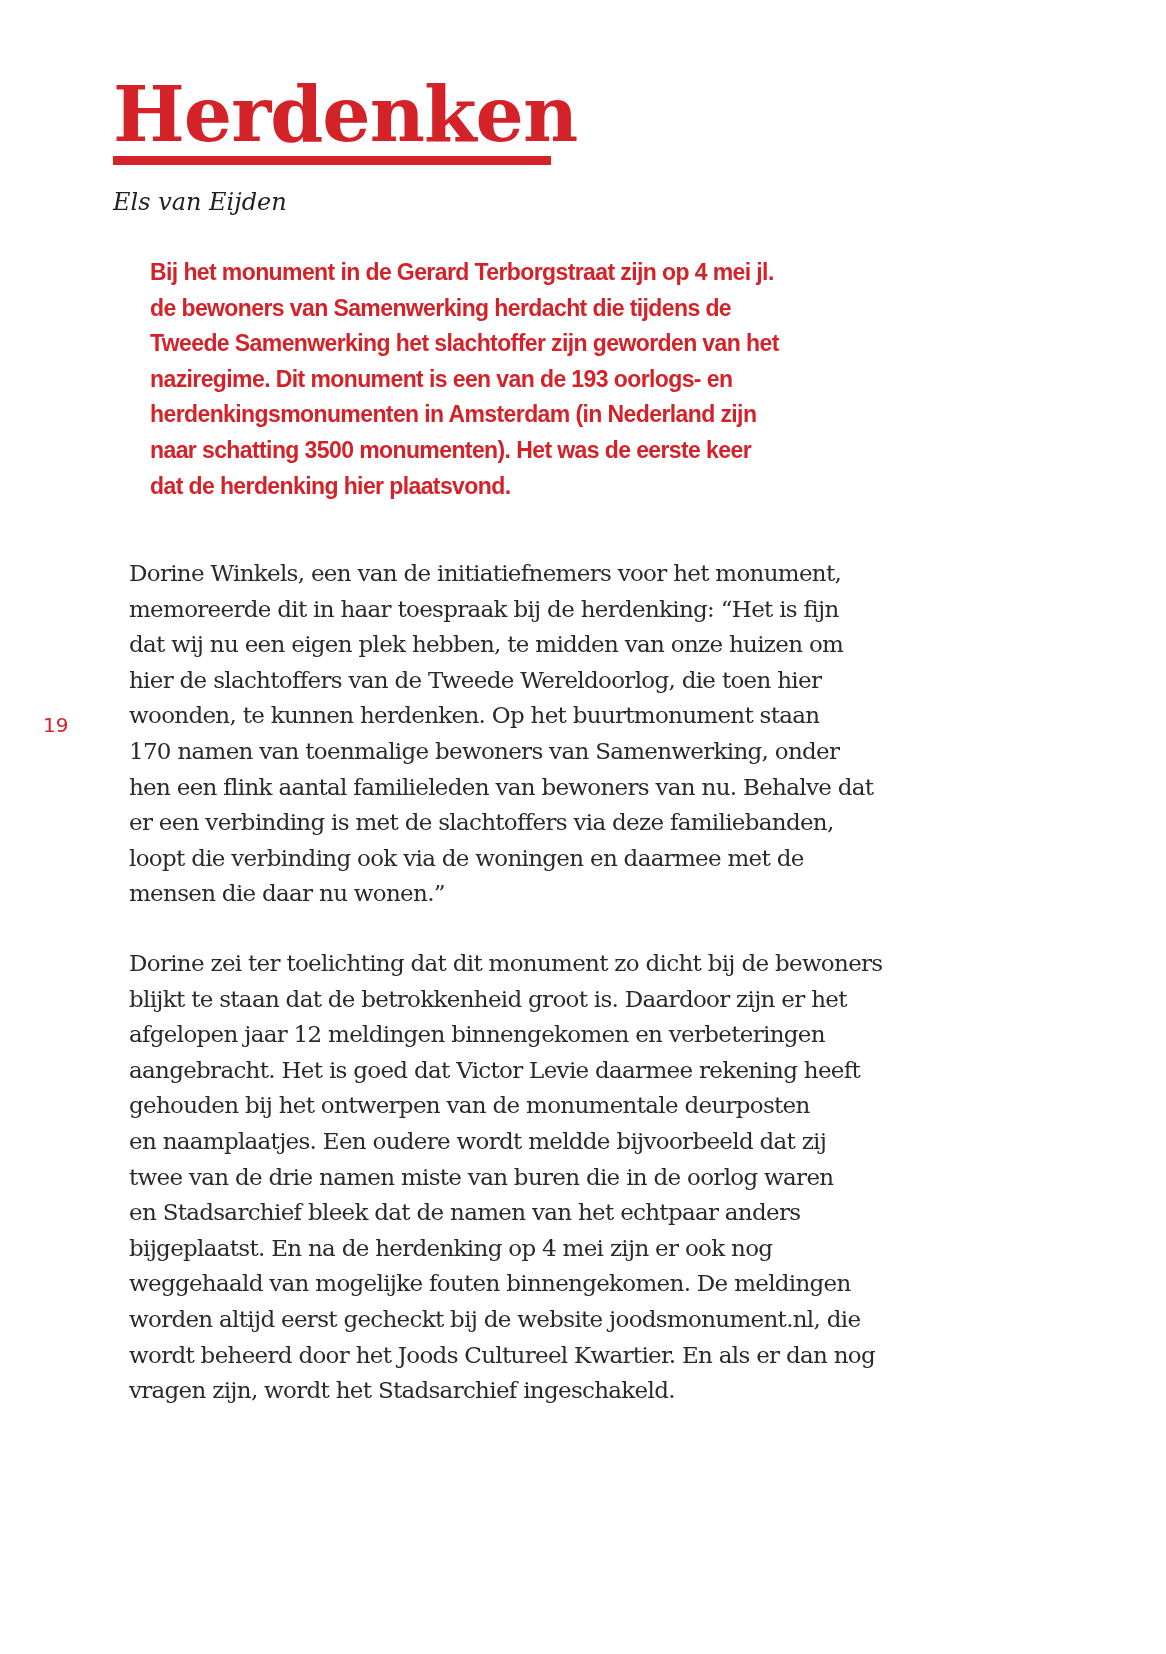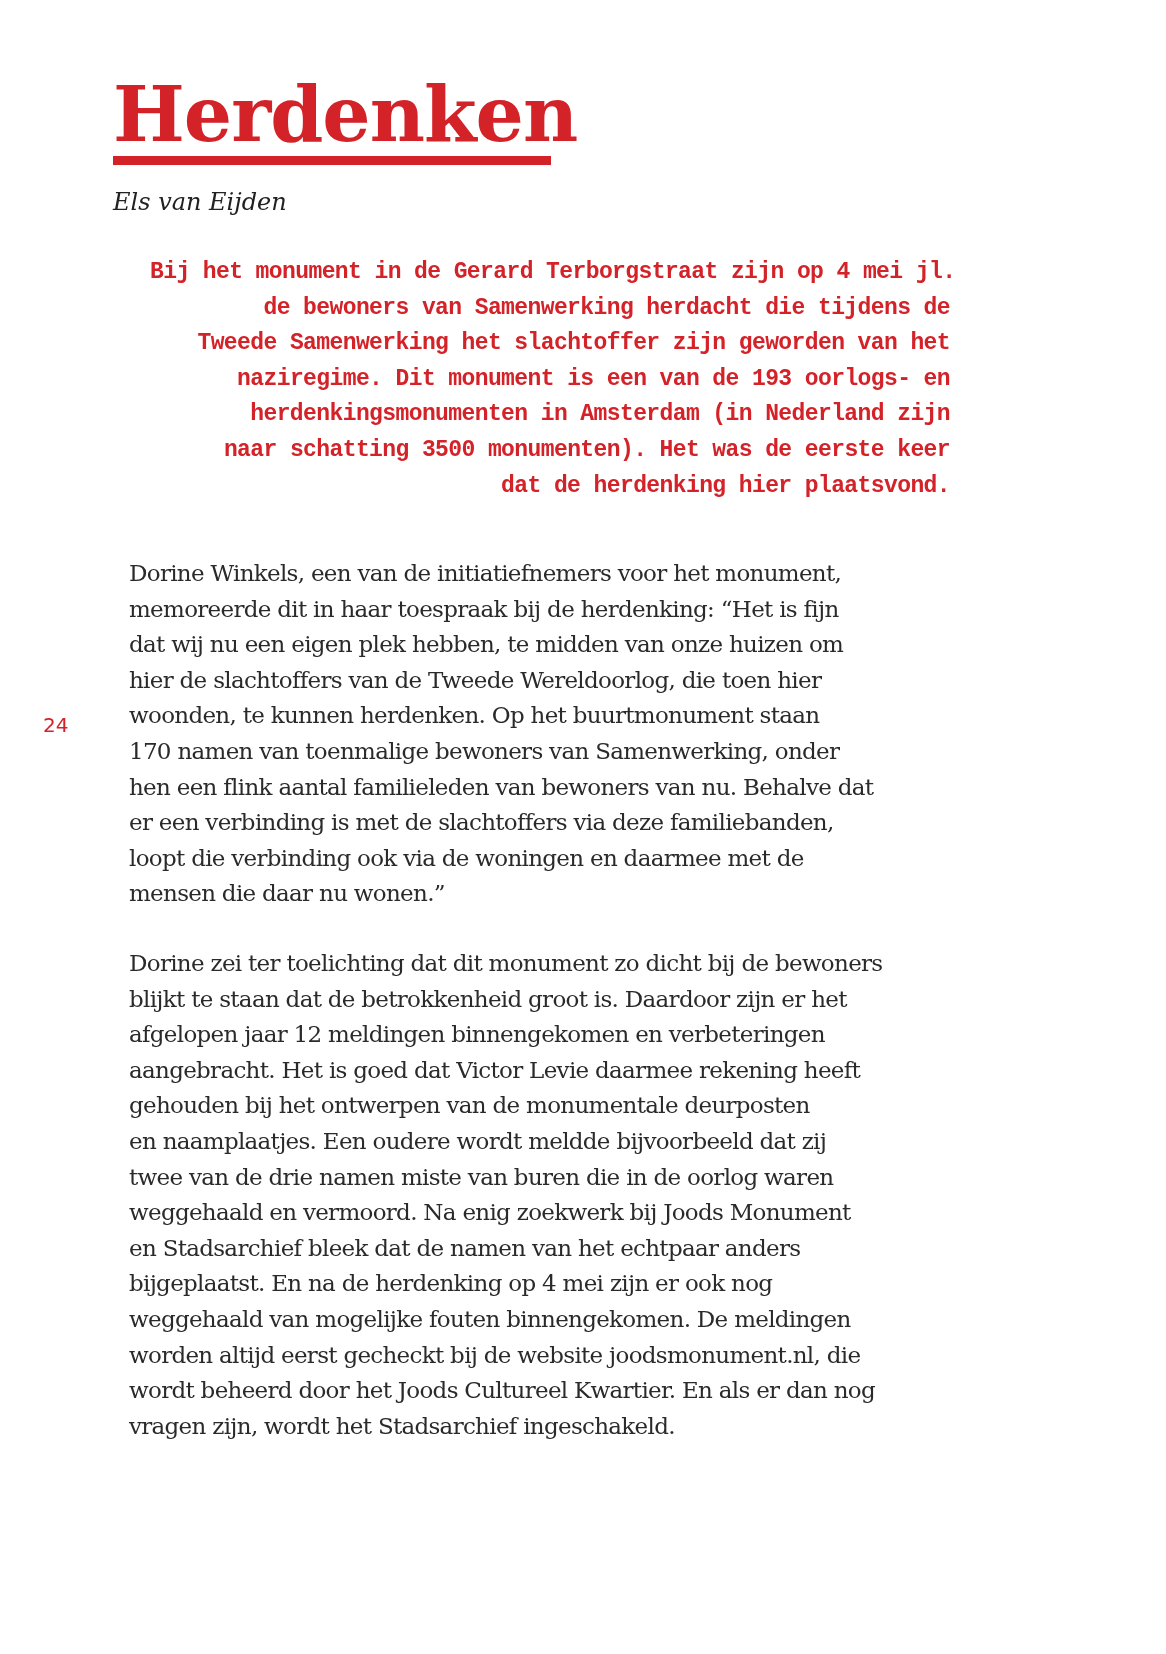--- a/index.html
+++ b/index.html
@@ -15,23 +15,23 @@
     position: absolute; left: 113px; top: 156px; width: 438px; height: 9px;
     background: #d42229;
   }
   .author {
     position: absolute; left: 113px; top: 186px;
     font-family: "DejaVu Serif", serif; font-style: italic;
     font-size: 24px; line-height: 32px; color: #222222;
   }
   .lead {
     position: absolute; left: 150px; top: 255px; width: 800px;
-    font-family: Liberation Mono, monospace; font-weight: bold;
+    font-family: Liberation Sans, sans-serif; font-weight: bold;
     font-size: 23px; line-height: 35.6px; color: #d42229;
-    letter-spacing: -0.6px; margin: 0; text-align: right;
+    letter-spacing: -0.6px; margin: 0;
   }
   .body-text {
     position: absolute; left: 113px; width: 840px;
     font-family: "DejaVu Serif", serif;
     font-size: 23px; line-height: 35.6px; color: #2a2a2a;
     letter-spacing: -0.7px; margin: 16px;
   }
   .p1 { top: 540px; }
   .p2 { top: 930px; }
   .line { display: block; white-space: nowrap; }
@@ -52,21 +52,21 @@
   <p class="lead">
     <span class="line">Bij het monument in de Gerard Terborgstraat zijn op 4 mei jl.</span>
     <span class="line">de bewoners van Samenwerking herdacht die tijdens de</span>
     <span class="line">Tweede Samenwerking het slachtoffer zijn geworden van het</span>
     <span class="line">naziregime. Dit monument is een van de 193 oorlogs- en</span>
     <span class="line">herdenkingsmonumenten in Amsterdam (in Nederland zijn</span>
     <span class="line">naar schatting 3500 monumenten). Het was de eerste keer</span>
     <span class="line">dat de herdenking hier plaatsvond.</span>
   </p>
 
-  <div class="page-number">24</div>
+  <div class="page-number">19</div>
 
   <p class="body-text p1">
     <span class="line">Dorine Winkels, een van de initiatiefnemers voor het monument,</span>
     <span class="line">memoreerde dit in haar toespraak bij de herdenking: “Het is fijn</span>
     <span class="line">dat wij nu een eigen plek hebben, te midden van onze huizen om</span>
     <span class="line">hier de slachtoffers van de Tweede Wereldoorlog, die toen hier</span>
     <span class="line">woonden, te kunnen herdenken. Op het buurtmonument staan</span>
     <span class="line">170 namen van toenmalige bewoners van Samenwerking, onder</span>
     <span class="line">hen een flink aantal familieleden van bewoners van nu. Behalve dat</span>
     <span class="line">er een verbinding is met de slachtoffers via deze familiebanden,</span>
@@ -75,21 +75,20 @@
   </p>
 
   <p class="body-text p2">
     <span class="line">Dorine zei ter toelichting dat dit monument zo dicht bij de bewoners</span>
     <span class="line">blijkt te staan dat de betrokkenheid groot is. Daardoor zijn er het</span>
     <span class="line">afgelopen jaar 12 meldingen binnengekomen en verbeteringen</span>
     <span class="line">aangebracht. Het is goed dat Victor Levie daarmee rekening heeft</span>
     <span class="line">gehouden bij het ontwerpen van de monumentale deurposten</span>
     <span class="line">en naamplaatjes. Een oudere wordt meldde bijvoorbeeld dat zij</span>
     <span class="line">twee van de drie namen miste van buren die in de oorlog waren</span>
-    <span class="line">weggehaald en vermoord. Na enig zoekwerk bij Joods Monument</span>
     <span class="line">en Stadsarchief bleek dat de namen van het echtpaar anders</span>
     <span class="line">bijgeplaatst. En na de herdenking op 4 mei zijn er ook nog</span>
     <span class="line">weggehaald van mogelijke fouten binnengekomen. De meldingen</span>
     <span class="line">worden altijd eerst gecheckt bij de website joodsmonument.nl, die</span>
     <span class="line">wordt beheerd door het Joods Cultureel Kwartier. En als er dan nog</span>
     <span class="line">vragen zijn, wordt het Stadsarchief ingeschakeld.</span>
   </p>
 </div>
 
 </body></html>

